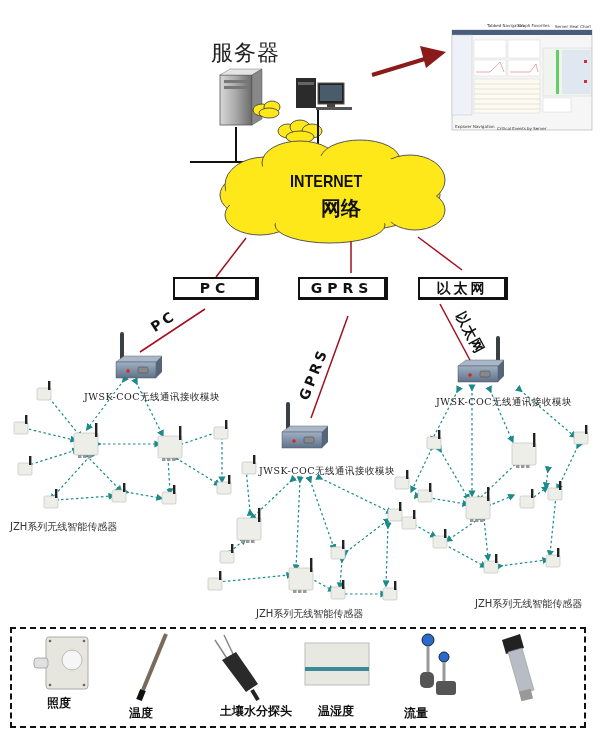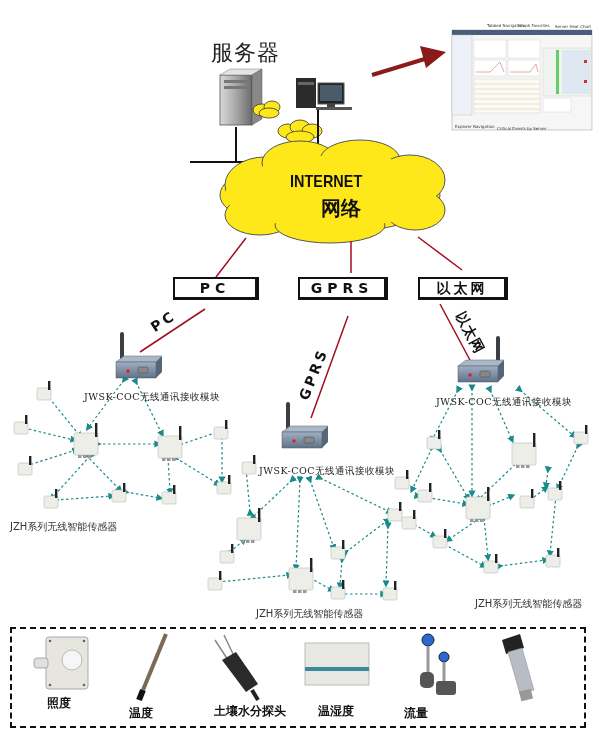--- a/index.html
+++ b/index.html
@@ -406,17 +406,17 @@
   <div class="recv-label" style="left:259px;top:465px;">JWSK-COC无线通讯接收模块</div>
   <div class="recv-label" style="left:436px;top:396px;">JWSK-COC无线通讯接收模块</div>
 
   <div class="net-label" style="left:10px;top:520px;">JZH系列无线智能传感器</div>
   <div class="net-label" style="left:256px;top:607px;">JZH系列无线智能传感器</div>
   <div class="net-label" style="left:475px;top:597px;">JZH系列无线智能传感器</div>
 
   <div class="legend-box"></div>
   <div class="sensor-label" style="left:47px;top:674px;margin-top:21px;">照度</div>
   <div class="sensor-label" style="left:121px;top:705px;margin-left:8px;">温度</div>
-  <div class="sensor-label" style="left:214px;top:703px;">土壤水分探头</div>
+  <div class="sensor-label" style="left:220px;top:703px;">土壤水分探头</div>
   <div class="sensor-label" style="left:318px;top:703px;">温湿度</div>
   <div class="sensor-label" style="left:404px;top:705px;">流量</div>
   <div class="sensor-label" style="left:514px;top:737px;">压力</div>
 </div>
 
 </body></html>

